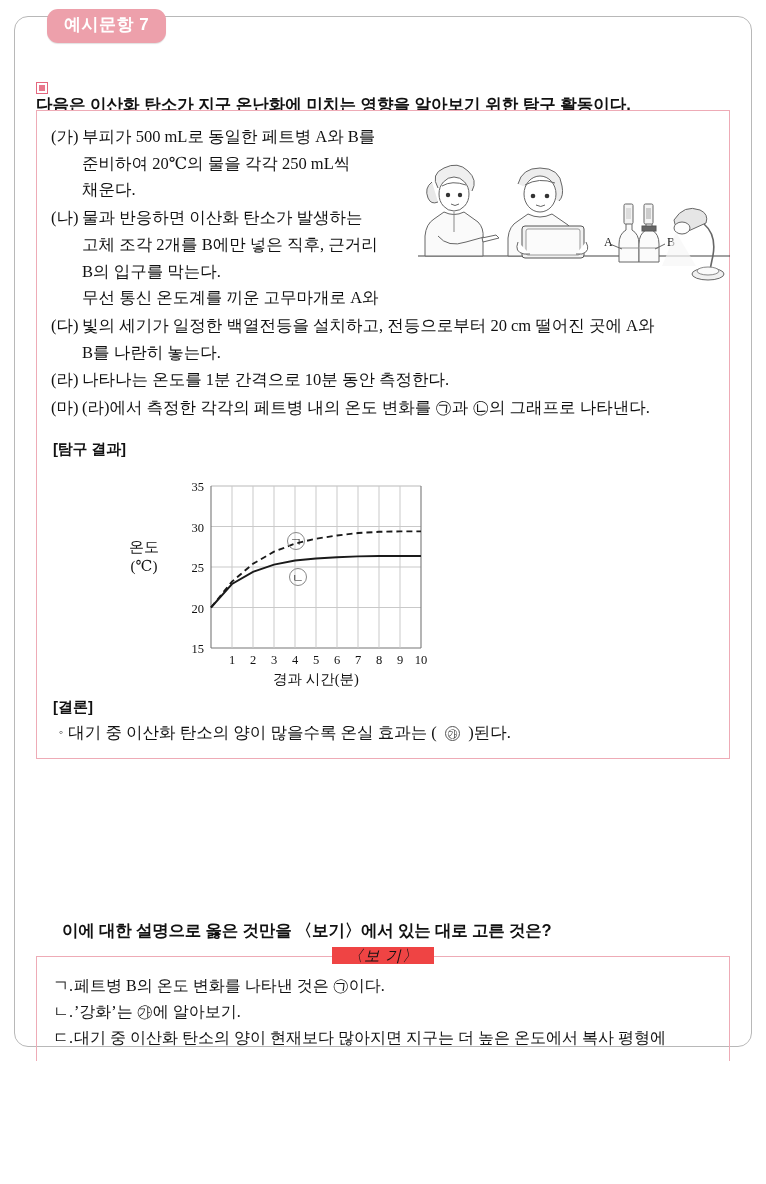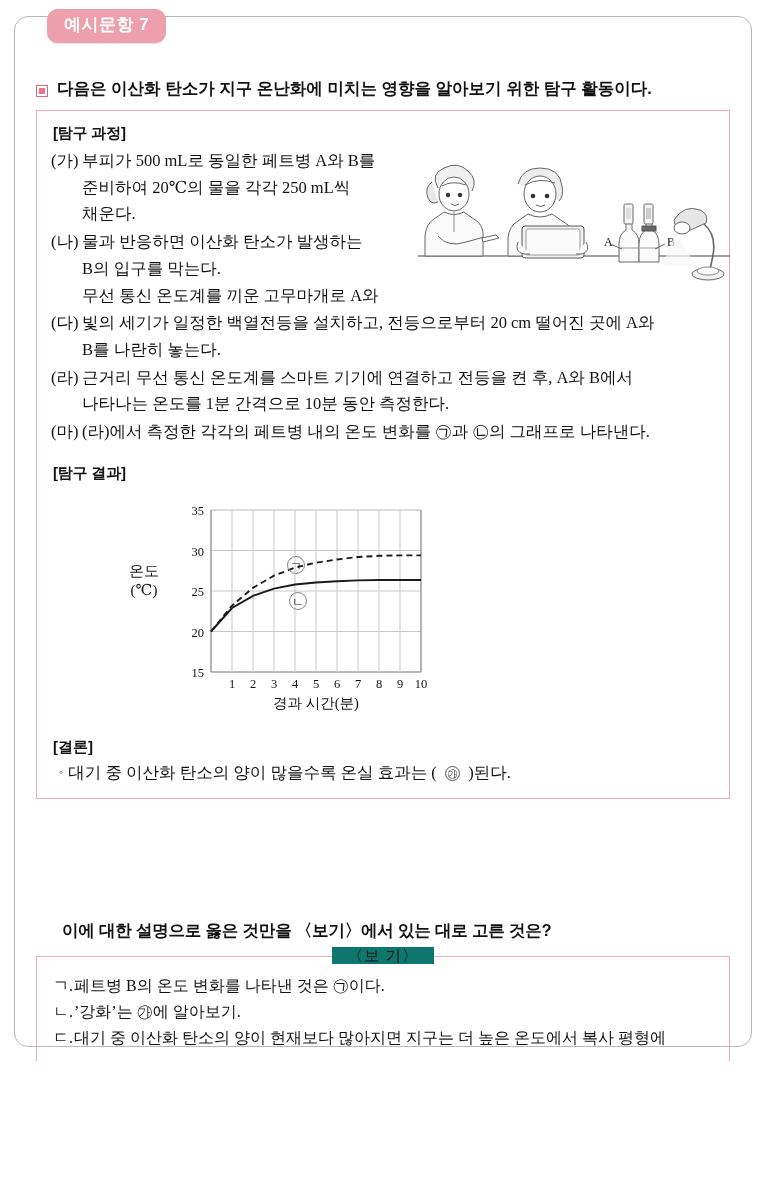--- a/index.html
+++ b/index.html
@@ -45,25 +45,26 @@
     left:47px;top:44px;
     width:128px;height:10px;
     background:#fff;
     z-index:4;
   }
 
   
   .stem{
     position:absolute;
     left:36px;top:78px;right:26px;
-    display:flex;align-items:center;gap:9px;
+    display:flex;align-items:flex-start;
     font-family:"Liberation Sans","DejaVu Sans",sans-serif;
     font-weight:bold;
     font-size:16.5px;
     line-height:1.3;
+    flex-direction:column;
   }
   .stem-marker{
     width:12px;height:12px;margin-top:4px;flex:0 0 auto;
     border:1.6px solid #e4677e;
     box-sizing:border-box;
     position:relative;
     background:#fff;
   }
   .stem-marker::after{
     content:"";position:absolute;left:2px;top:2px;right:2px;bottom:2px;
@@ -121,21 +122,21 @@
     left:62px;top:74px;
     font-size:15px;
     text-align:center;
     line-height:1.25;
     width:62px;
   }
 
   
   .concl-title{
     font-family:"Liberation Sans","DejaVu Sans",sans-serif;
-    font-weight:bold;font-size:15px;margin:18px 0 4px 2px;
+    font-weight:bold;font-size:15px;margin:2px 0 4px 2px;
   }
   .concl-line{
     font-size:16.5px;line-height:1.5;margin-left:8px;
   }
   .bullet{font-size:12px;vertical-align:2px;margin-right:5px;}
 
   
   .ask{
     position:absolute;
     left:62px;top:920px;
@@ -155,21 +156,21 @@
     padding:16px 16px 14px 16px;
   }
   .bogi-title{
     position:absolute;
     left:0;right:0;top:-11px;
     text-align:center;
     font-size:15.5px;
     pointer-events:none;
   }
   .bogi-title span{
-    background:#0f766e;padding:0 16px;letter-spacing:1px;
+    background:#ef4444;padding:0 16px;letter-spacing:1px;font-style:italic;
   }
   .bogi-item{
     display:flex;
     font-size:16px;
     line-height:1.62;
   }
   .bogi-mark{flex:0 0 auto;width:21px;}
   .bogi-body{flex:1 1 auto;}
   .indent{margin-left:21px;}
 
@@ -211,54 +212,53 @@
 
   <div class="tab-mask"></div>
   <div class="tab">예시문항 7</div>
 
   <div class="stem">
     <span class="stem-marker"></span>
     <span>다음은 이산화 탄소가 지구 온난화에 미치는 영향을 알아보기 위한 탐구 활동이다.</span>
   </div>
 
   <div class="procbox">
-    <div class="sec-title">[탐구 과정]</div>
 
     <div class="steps">
 
       <div class="step narrow">
         <div class="step-mark">(가)</div>
         <div class="step-body">
           <div>부피가 500 mL로 동일한 페트병 A와 B를</div>
           <div>준비하여  20℃의  물을  각각  250 mL씩</div>
           <div>채운다.</div>
         </div>
       </div>
 
       <div class="step narrow">
         <div class="step-mark">(나)</div>
         <div class="step-body">
           <div>물과 반응하면 이산화 탄소가 발생하는</div>
+          <div>고체 조각 2개를 B에만 넣은 직후, 근거리</div>
           <div>B의  입구를  막는다.</div>
           <div>무선 통신 온도계를 끼운 고무마개로 A와</div>
         </div>
       </div>
 
       <div class="step">
         <div class="step-mark">(다)</div>
         <div class="step-body">
           <div>빛의 세기가 일정한 백열전등을 설치하고, 전등으로부터 20 cm 떨어진 곳에 A와</div>
           <div>B를  나란히  놓는다.</div>
         </div>
       </div>
 
       <div class="step">
         <div class="step-mark">(라)</div>
         <div class="step-body">
-          <div>근거리  무선  통신  온도계를  스마트  기기에  연결하고  전등을  켠  후,  A와  B에서</div>
           <div>나타나는  온도를  1분  간격으로  10분  동안  측정한다.</div>
         </div>
       </div>
 
       <div class="step">
         <div class="step-mark">(마)</div>
         <div class="step-body">
           <div>(라)에서 측정한 각각의 페트병 내의 온도 변화를 ㉠과 ㉡의 그래프로 나타낸다.</div>
         </div>
       </div>

